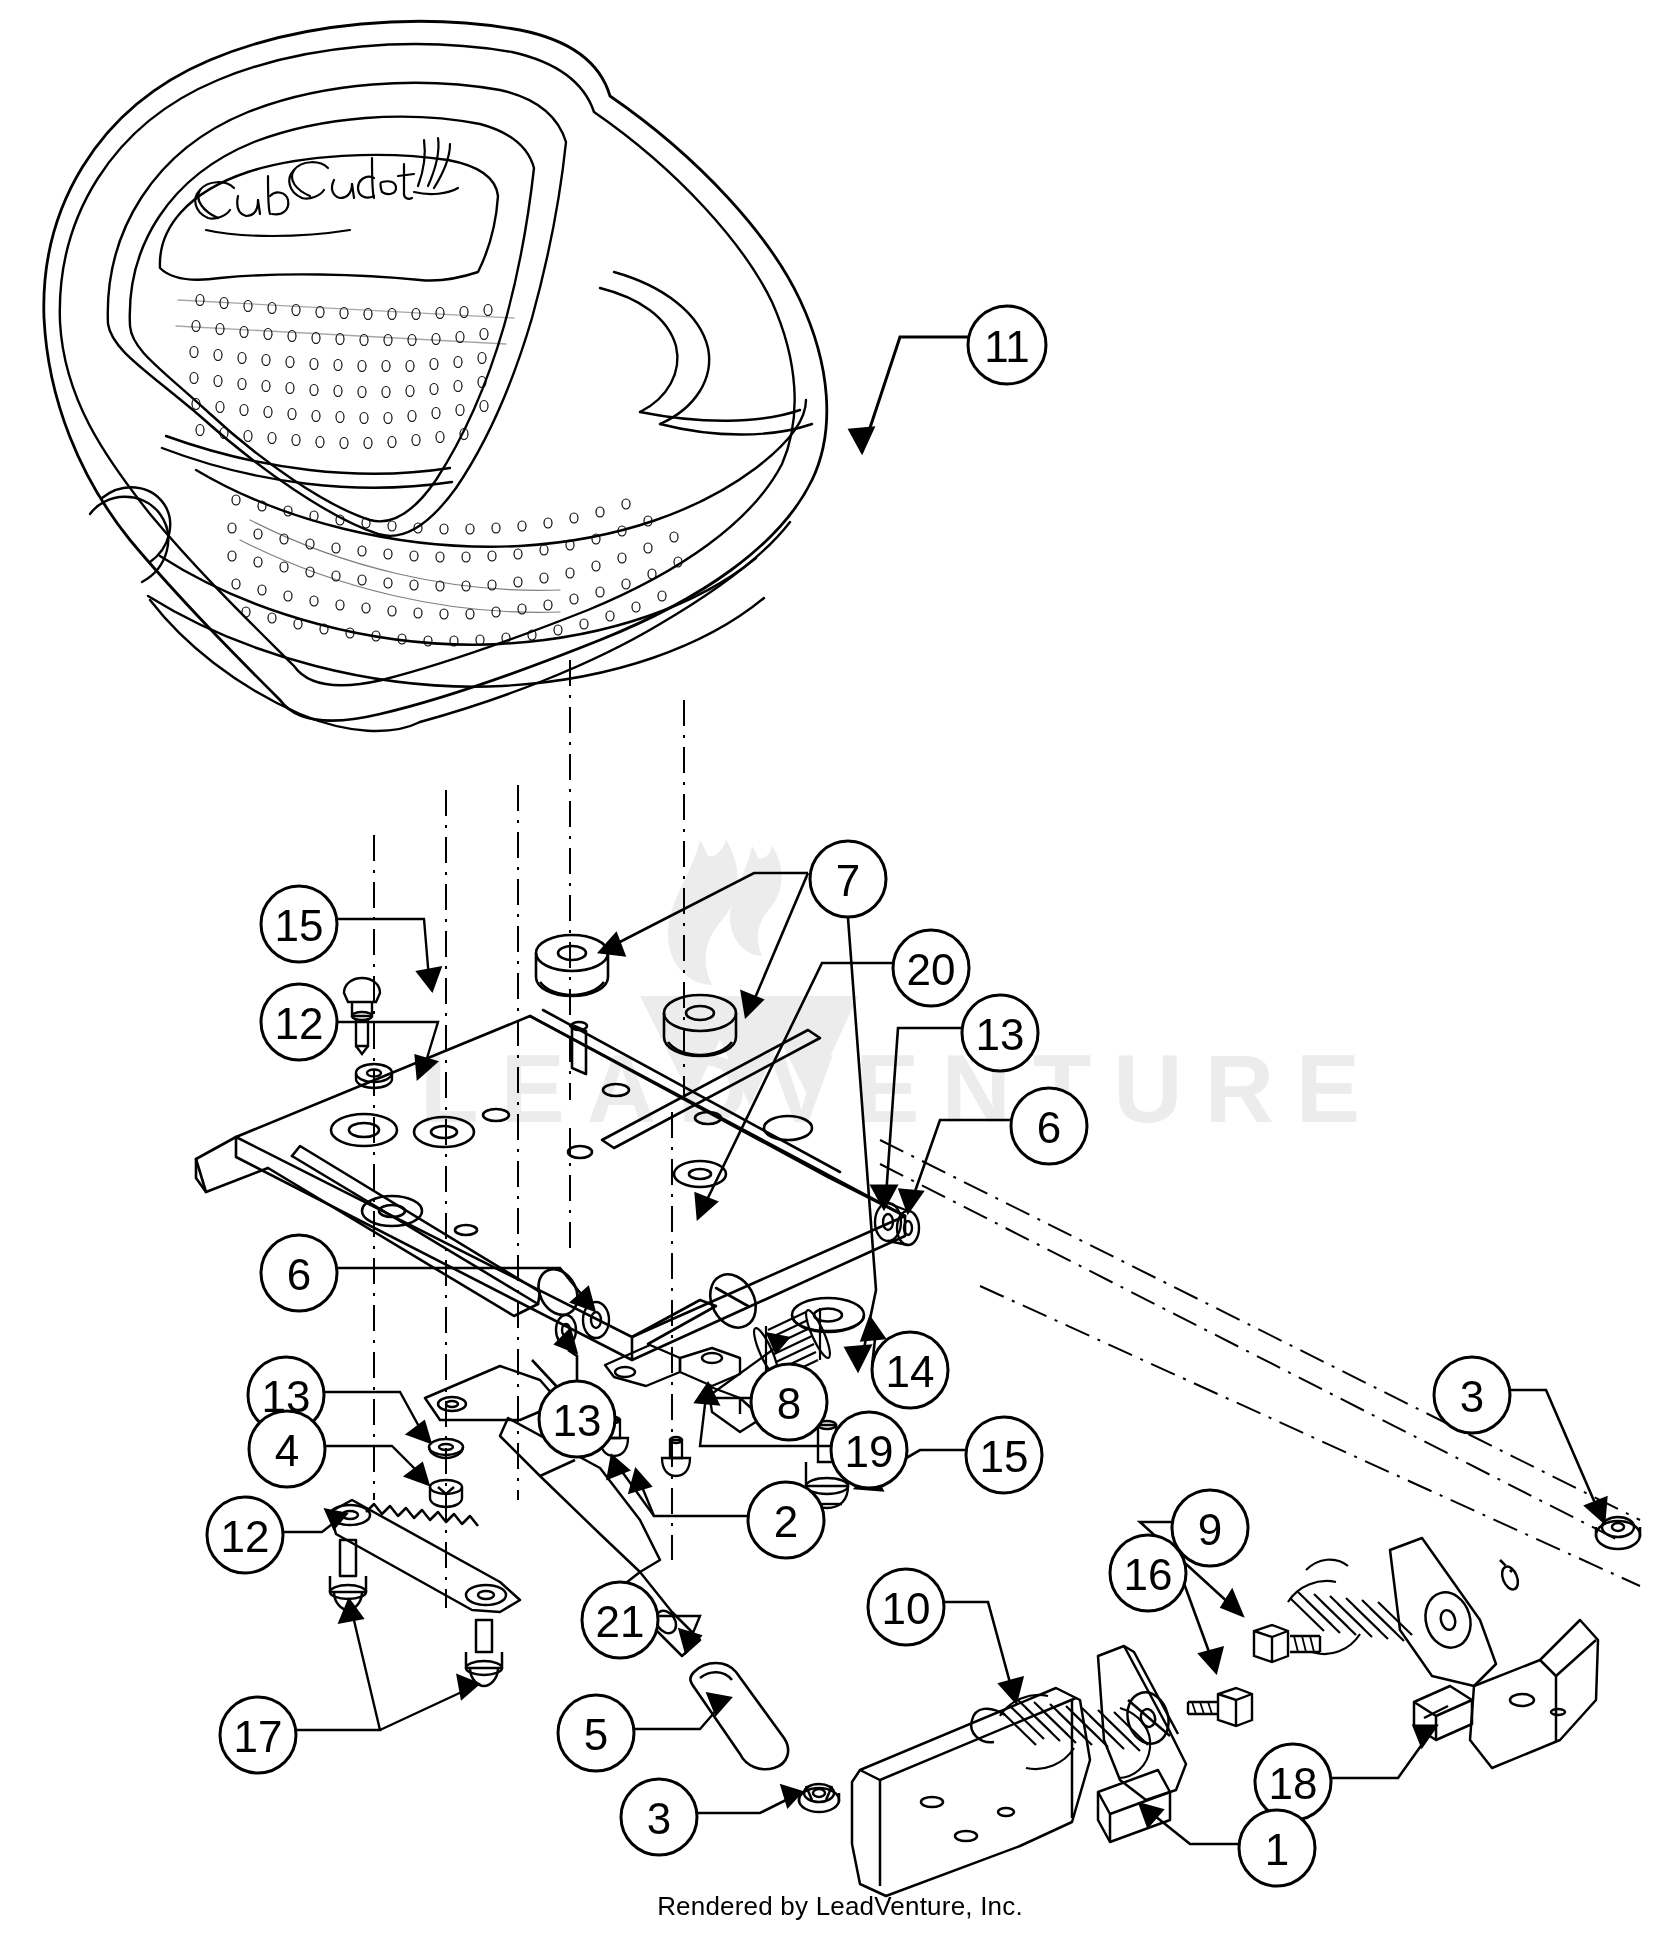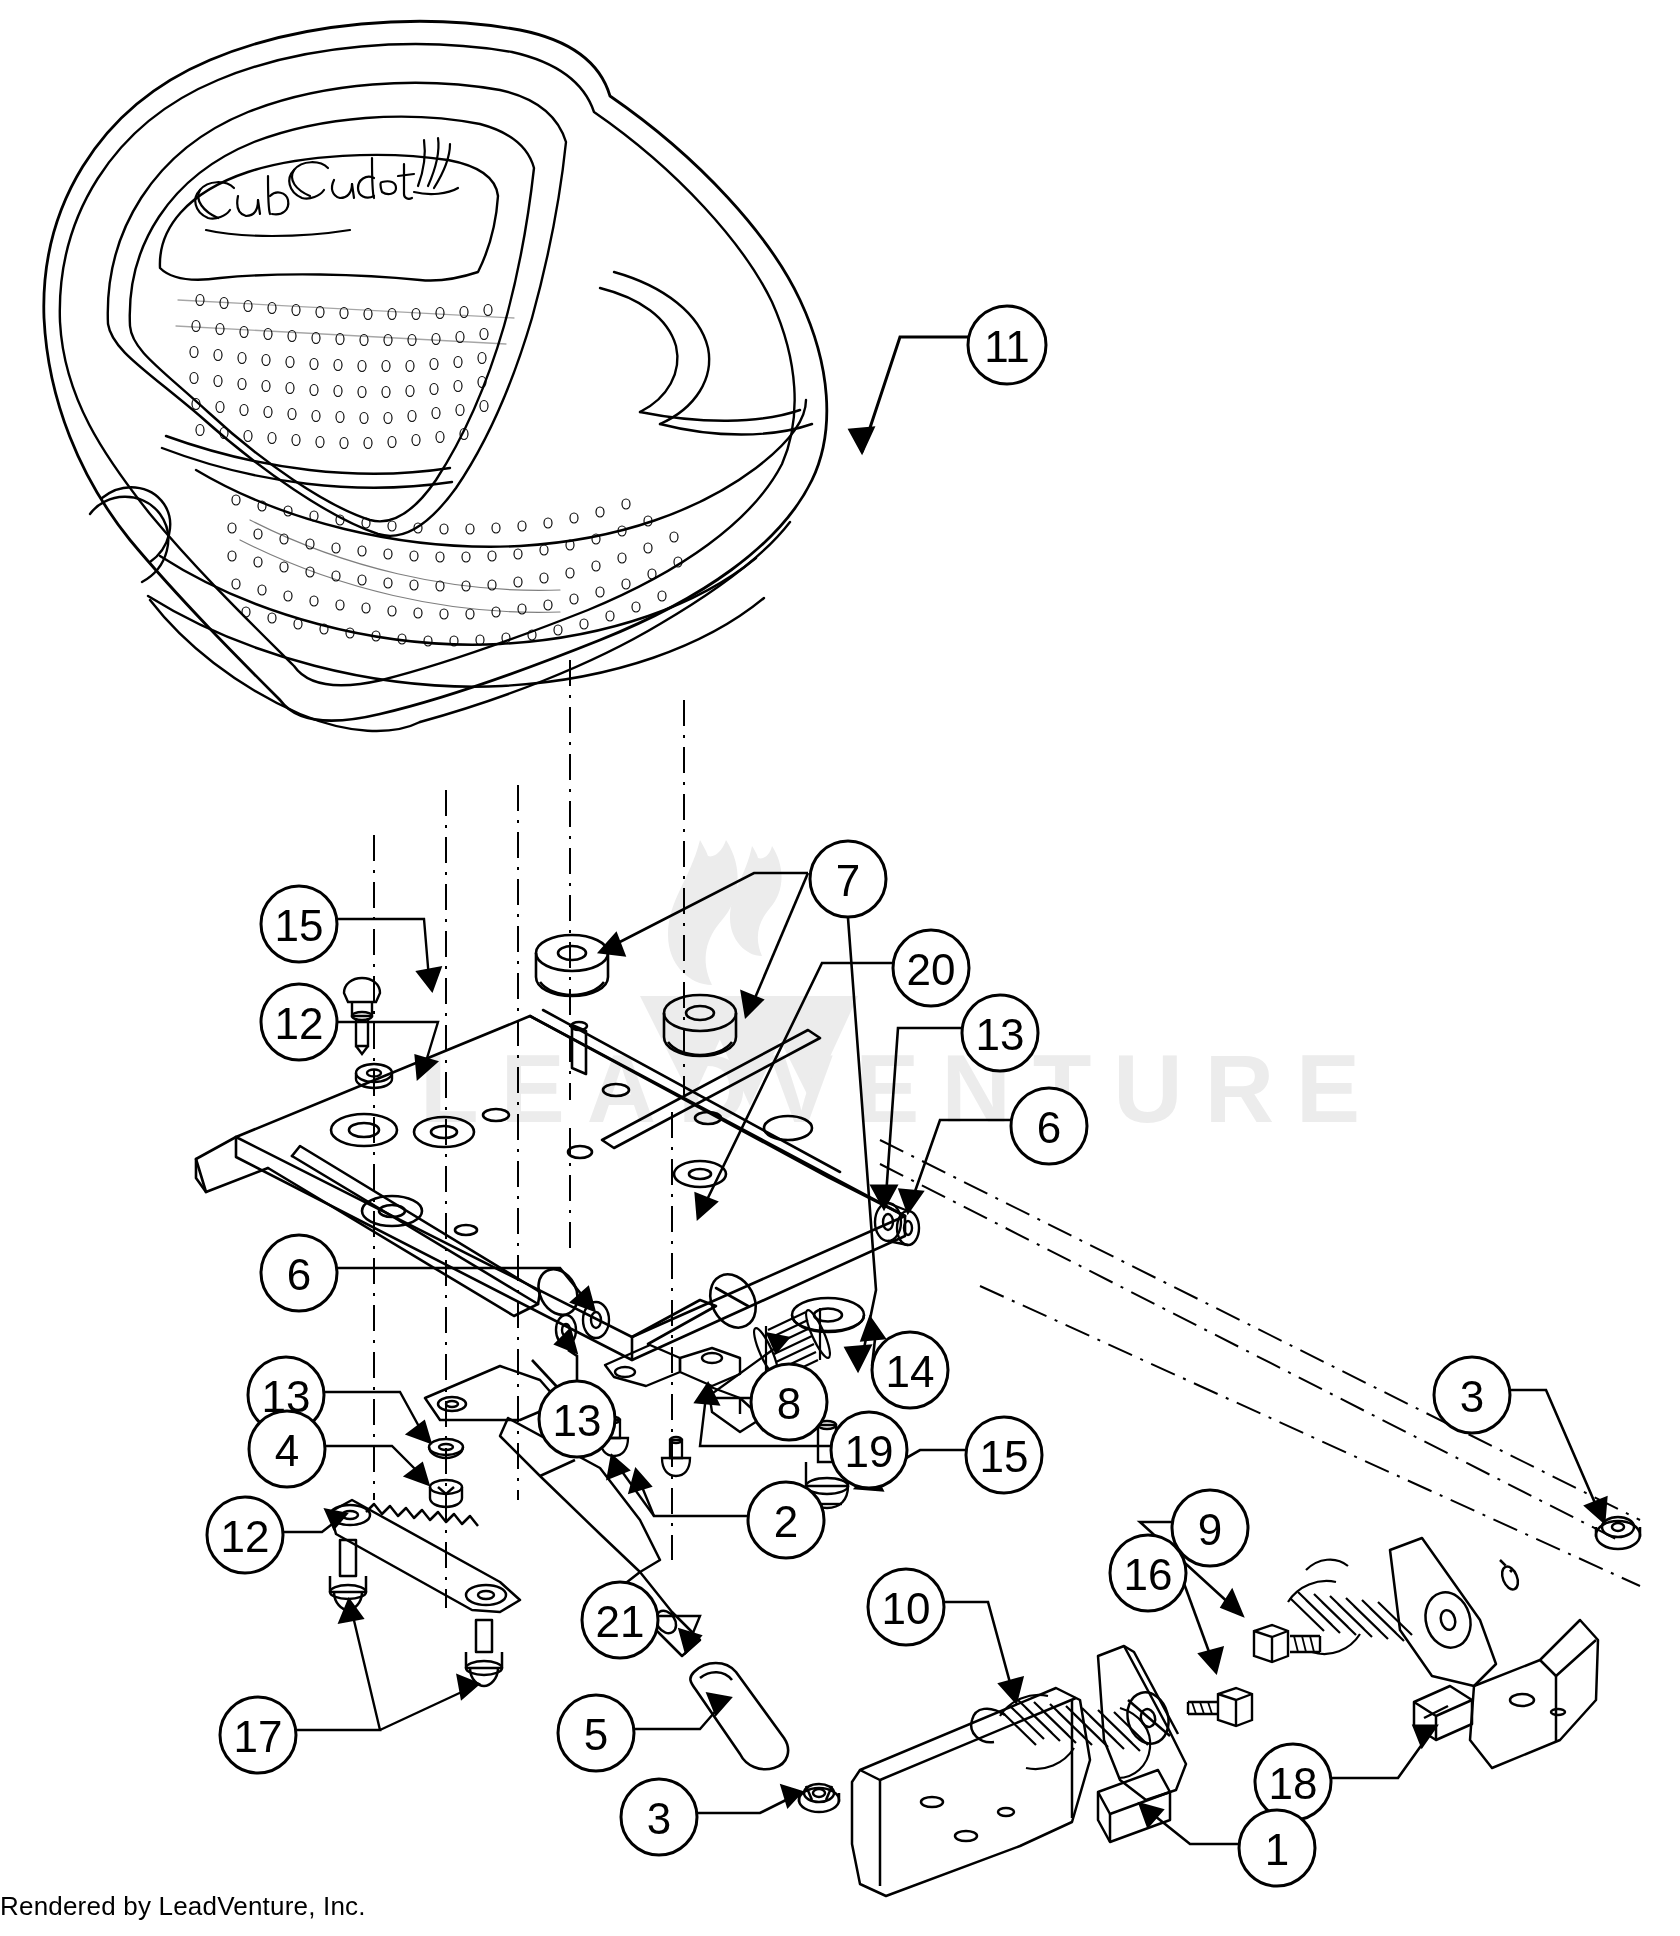--- a/index.html
+++ b/index.html
@@ -23,21 +23,21 @@
     left: 0;
     top: 0;
     width: 1680px;
     height: 1936px;
   }
   .footer-text {
     position: absolute;
     left: 0;
     right: 0;
     bottom: 14px;
-    text-align: left;
+    text-align: center;
     font-size: 26px;
     font-family: "Liberation Sans", sans-serif;
     letter-spacing: 0.2px;
     color: #000000;
   }
   
   .callout-num {
     font-family: "Liberation Sans", sans-serif;
     font-size: 44px;
     text-anchor: middle;

